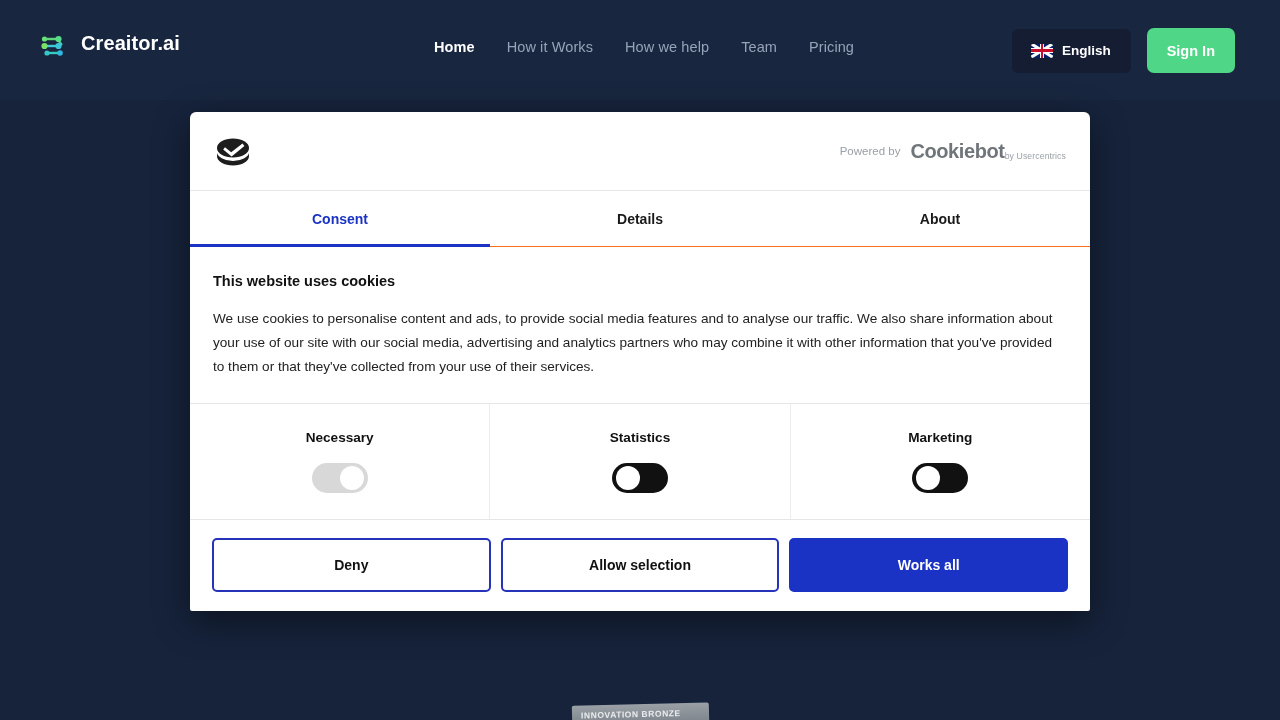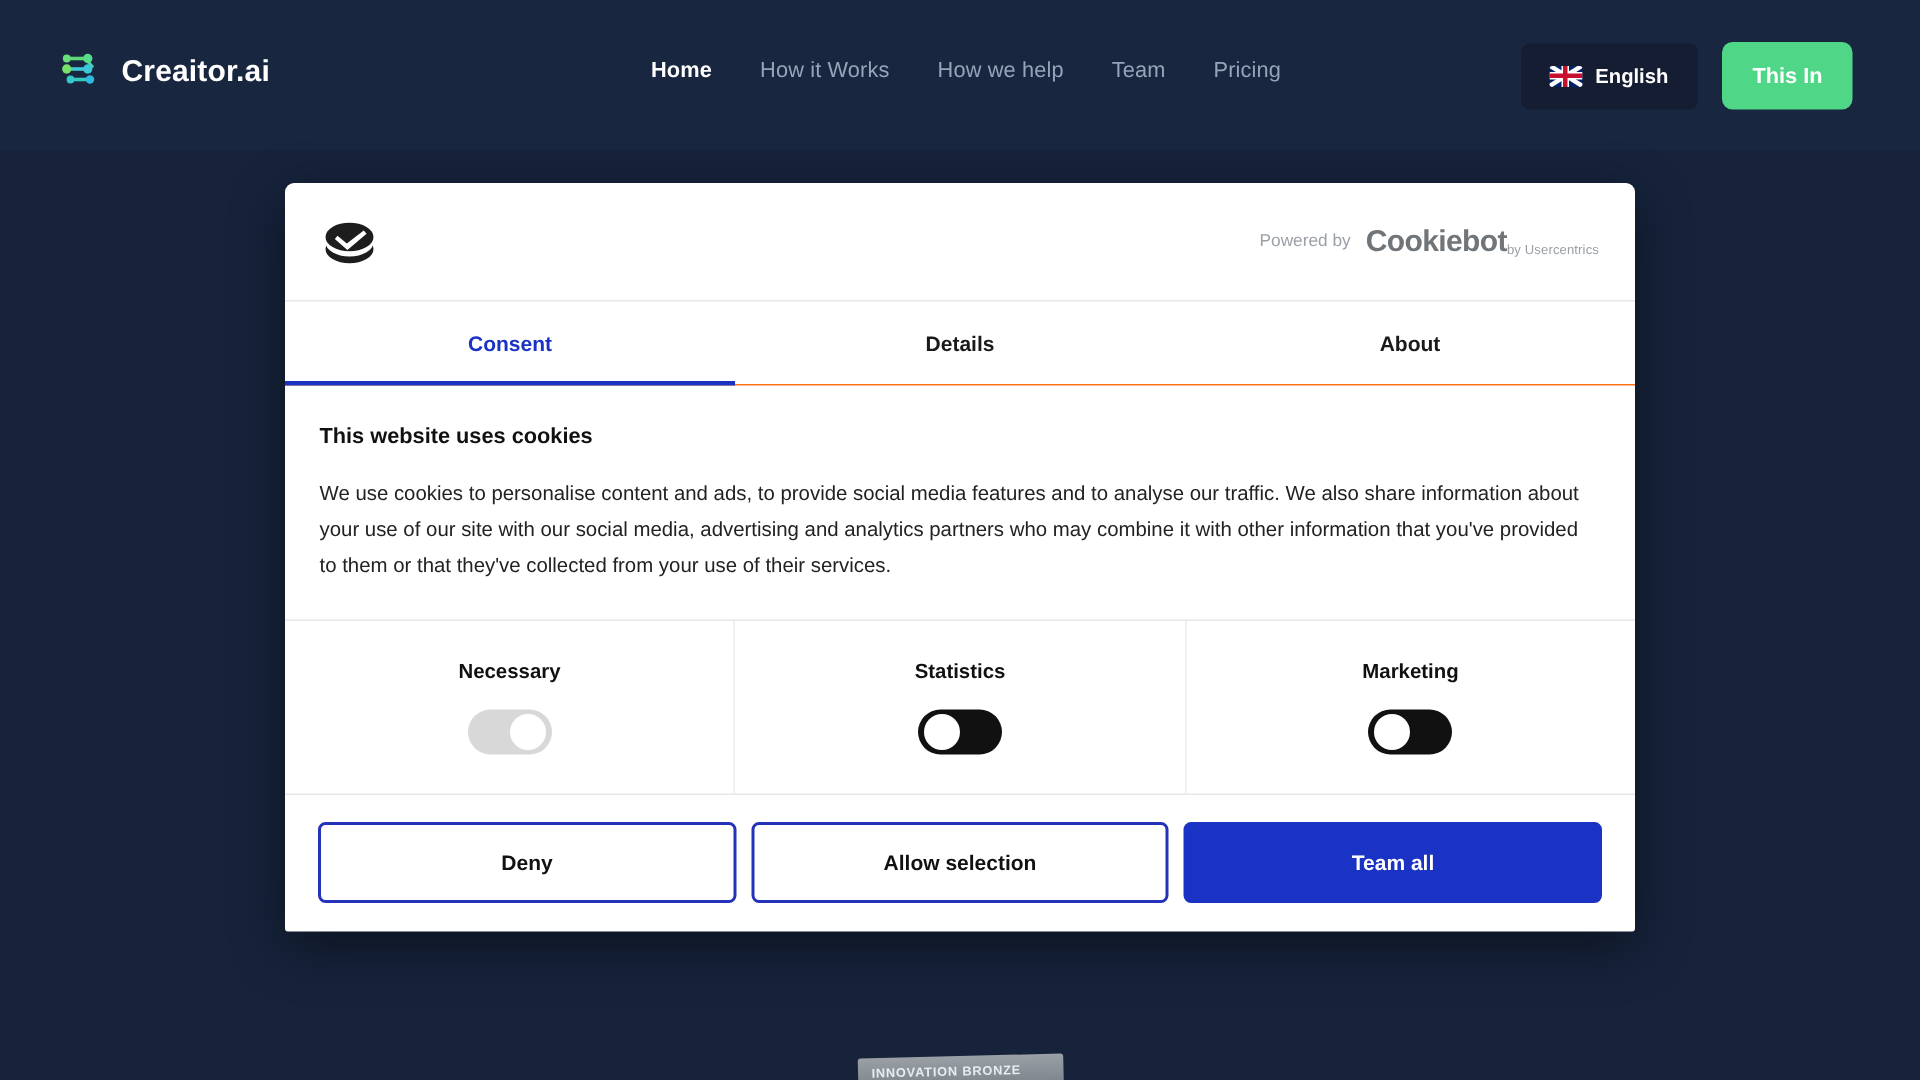--- a/index.html
+++ b/index.html
@@ -18,21 +18,21 @@
     position: absolute;
     top: 0; left: 0;
     width: 1280px; height: 100px;
     background: #18263f;
     display: flex;
     align-items: center;
   }
   .brand {
     position: absolute;
     left: 40px; top: 32px;
-    display: flex; align-items: flex-end; gap: 11px;
+    display: flex; align-items: flex-start; gap: 11px;
   }
   .brand-mark {
     width: 30px; height: 28px;
     position: relative;
   }
   .brand-name {
     color: #ffffff;
     font-size: 20px;
     font-weight: bold;
     letter-spacing: .1px;
@@ -139,21 +139,20 @@
   
   .cookie-dialog {
     position: absolute;
     left: 190px; top: 112px;
     width: 900px;
     background: #ffffff;
     border-radius: 6px 6px 2px 2px;
     box-shadow: 0 10px 36px rgba(0,0,0,.45);
     overflow: hidden;
     z-index: 20;
-    margin-top: 10px;
   }
   .cd-header {
     height: 79px;
     display: flex; align-items: center; justify-content: space-between;
     padding: 0 24px 0 23px;
     border-bottom: 1px solid #e8e8e8;
   }
   .cb-logo {
     width: 40px; height: 38px;
     position: relative;
@@ -308,21 +307,21 @@
       <span class="flag-uk">
         <i class="d1"></i>
           <i class="d2"></i>
         <i class="vb"></i>
           <i class="hb"></i>
         <i class="vr"></i>
           <i class="hr"></i>
       </span>
       <span class="lang-label">English</span>
     </div>
-    <button class="signin-btn">This In</button>
+    <button class="signin-btn">Sign In</button>
   </div>
 </div>
 
 <div class="hero">
   <div class="award-badge">
     <span>INNOVATION BRONZE</span>
   </div>
 
 </div>
 
@@ -374,15 +373,15 @@
       <span class="cd-cat-label">Marketing</span>
       <span class="toggle off">
           <span class="knob"></span>
         </span>
     </div>
   </div>
 
   <div class="cd-actions">
     <button class="cd-btn outline deny">Deny</button>
     <button class="cd-btn outline allowsel">Allow selection</button>
-    <button class="cd-btn primary allowall">Team all</button>
+    <button class="cd-btn primary allowall">Works all</button>
   </div>
 </div>
 
 </body></html>

